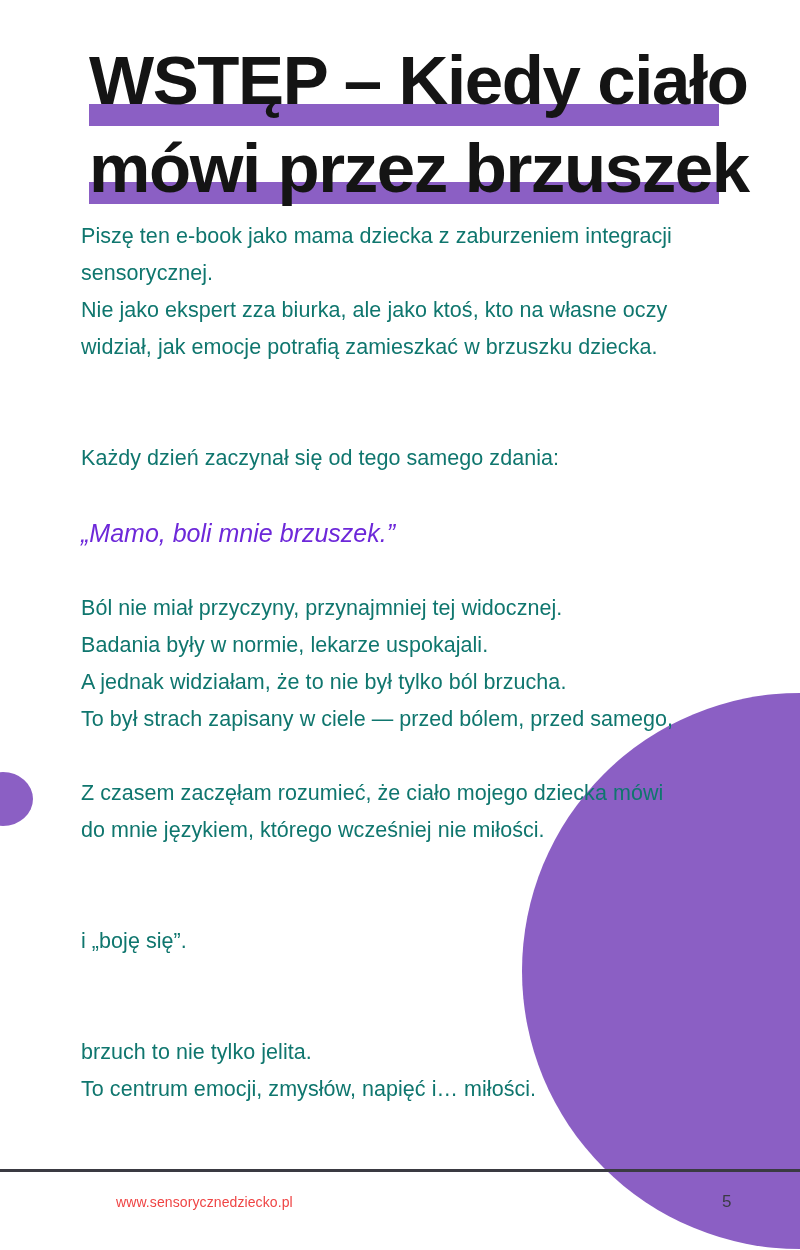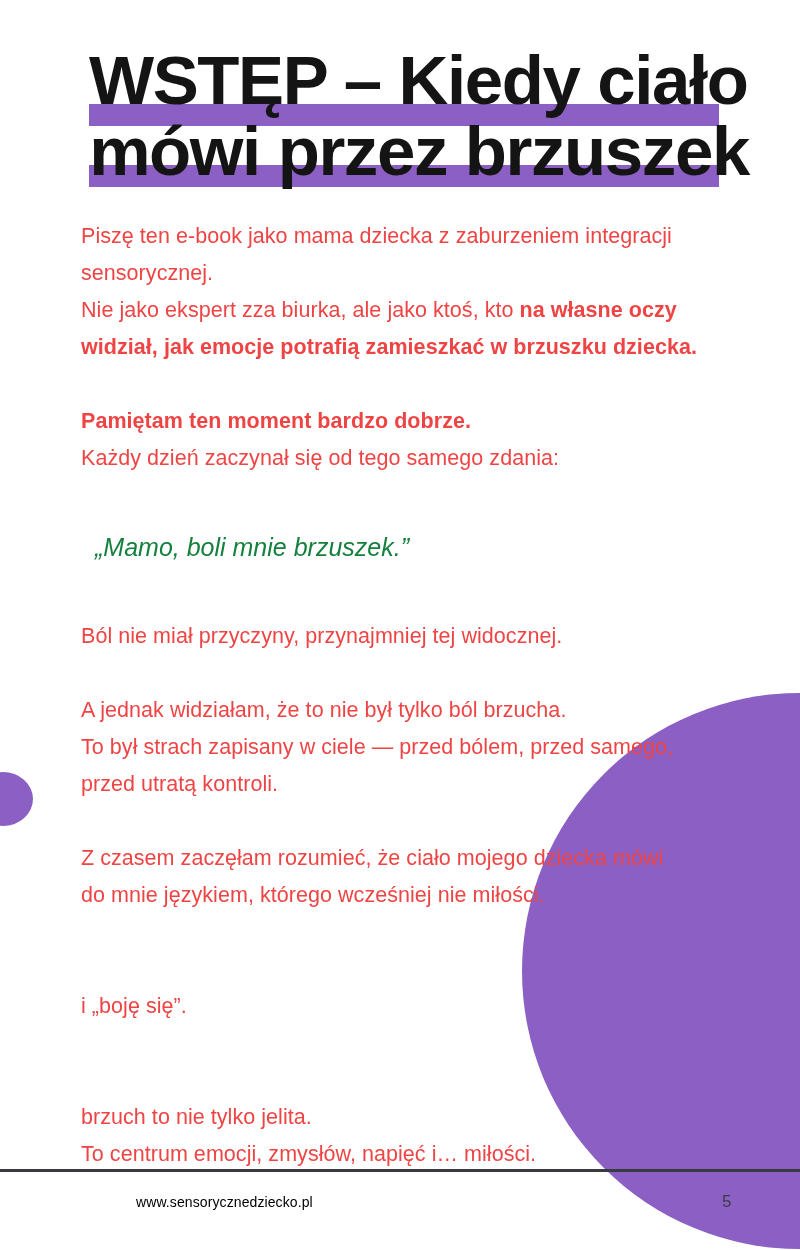--- a/index.html
+++ b/index.html
@@ -63,68 +63,68 @@
   }
   .title-line .hl {
     position: absolute;
     left: 0;
     width: 630px;
     height: 22px;
     background: var(--accent, #8B5FC4);
     z-index: -1;
   }
   .title-line.l1 .hl { top: 58px; }
-  .title-line.l2 { margin-top: 1px; text-align: center; }
+  .title-line.l2 { margin-top: 18px; }
   .title-line.l2 .hl { top: 48px; }
   .title-line .txt { position: relative; z-index: 1; }
 
   
   .content {
     position: absolute;
     left: 81px;
     top: 218px;
     width: 660px;
     z-index: 2;
   }
   .para {
     font-size: 21.5px;
     line-height: 37px;
-    color: #ef4444;
+    color: #0f766e;
     letter-spacing: 0.05px;
     margin: 0;
   }
   .para.italic { }
-  .para .b { font-weight: bold; }
+  .para .b { font-weight: normal; }
   .spacer-sm { height: 37px; }
   .spacer-md { height: 38px; }
 
   .quote-line {
     font-size: 25px;
     line-height: 37px;
     font-style: italic;
-    color: #15803d;
-    margin: 14px;
+    color: #6d28d9;
+    margin: 0;
   }
 
   
   .footer-rule {
     position: absolute;
     left: 0;
     top: 1169px;
     width: 800px;
     height: 3px;
     background: #3a3a42;
     z-index: 4;
   }
   .footer-url {
     position: absolute;
-    left: 136px;
+    left: 116px;
     top: 1194px;
     font-size: 14px;
-    color: #000000;
+    color: #ef4444;
     letter-spacing: 0.1px;
     z-index: 4;
   }
   .footer-page {
     position: absolute;
     left: 722px;
     top: 1192px;
     font-size: 17px;
     color: #3b3b45;
     z-index: 4;
@@ -152,36 +152,35 @@
   <div class="content">
 
     <p class="para">
       <span>Piszę ten e-book jako mama dziecka z zaburzeniem integracji sensorycznej.</span><br>
       <span>Nie jako ekspert zza biurka, ale jako ktoś, kto </span><span class="b">na własne oczy widział, jak emocje potrafią zamieszkać w brzuszku dziecka.</span>
     </p>
 
     <div class="spacer-sm"></div>
 
     <p class="para">
-      <span class="b">Pamiętam ten moment bardzo dobrze.</span><br>
+      <br>
       <span>Każdy dzień zaczynał się od tego samego zdania:</span>
     </p>
 
     <div class="spacer-md"></div>
 
     <p class="quote-line">„Mamo, boli mnie brzuszek.”</p>
 
     <div class="spacer-md"></div>
 
     <p class="para italic">
       <span>Ból nie miał przyczyny, przynajmniej tej widocznej.</span><br>
-      <br>
+      <span>Badania były w normie, lekarze uspokajali.</span><br>
       <span>A jednak widziałam, że to nie był tylko ból brzucha.</span><br>
       <span>To był strach zapisany w ciele — przed bólem, przed samego,</span><br>
-      <span>przed utratą kontroli.</span>
     </p>
 
     <div class="spacer-sm"></div>
 
     <p class="para italic">
       <span>Z czasem zaczęłam rozumieć, że ciało mojego dziecka mówi</span><br>
       <span>do mnie językiem, którego wcześniej nie miłości.</span>
     </p>
 
     <div class="spacer-sm"></div>

